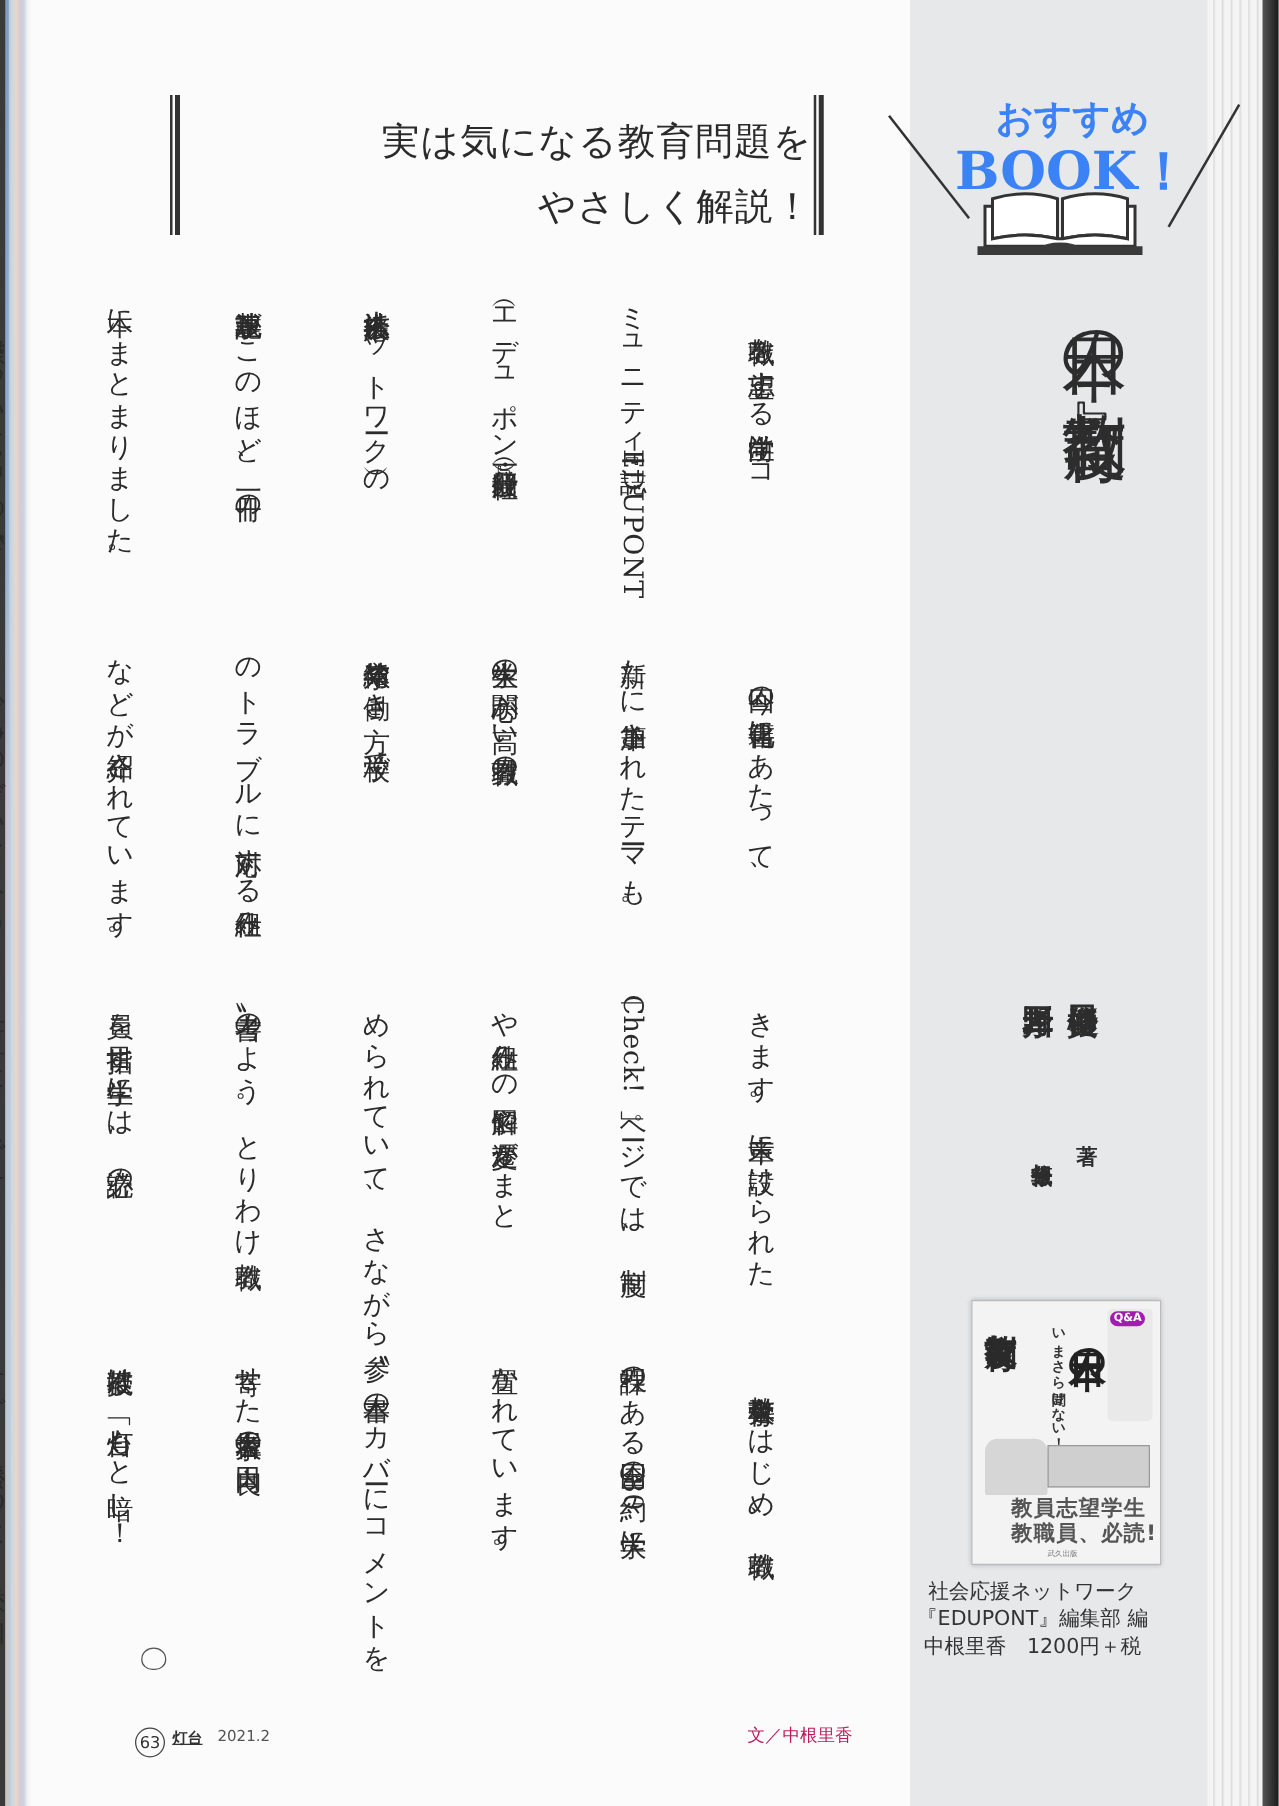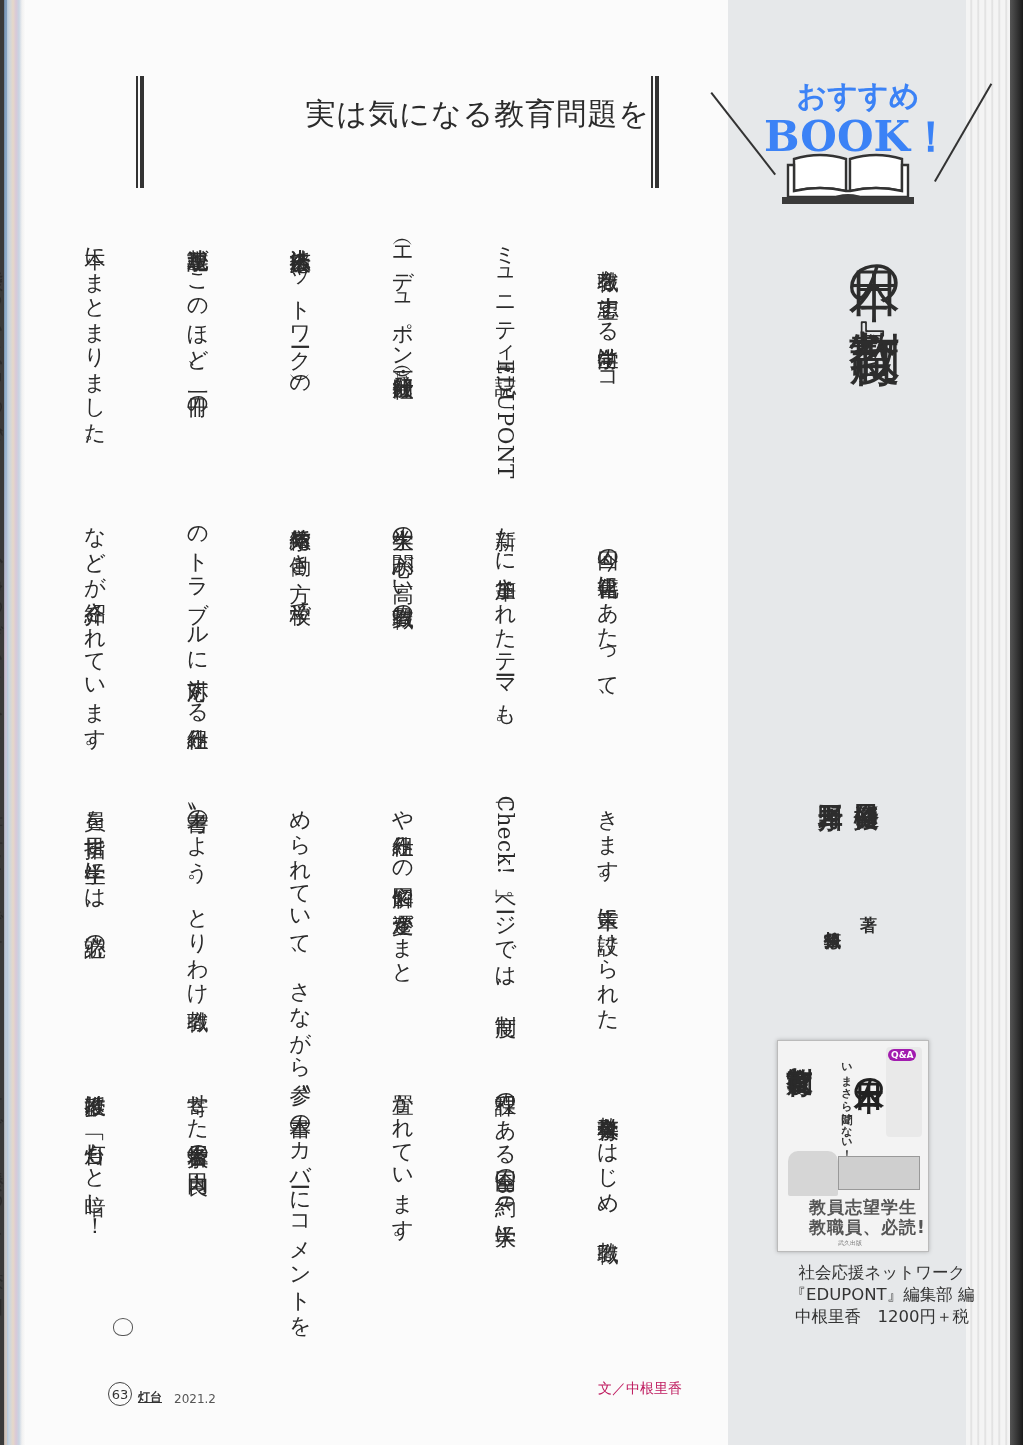--- a/index.html
+++ b/index.html
@@ -30,40 +30,41 @@
   .cover-title{position:absolute;left:6px;top:6px;writing-mode:vertical-rl;font-size:26px;font-weight:bold;line-height:32px;color:#2a2a2a;}
   .cover-sub{position:absolute;left:60px;top:14px;writing-mode:vertical-rl;font-size:11px;font-weight:bold;color:#333;}
   .cover-big{position:absolute;left:75px;top:18px;writing-mode:vertical-rl;font-size:30px;font-weight:bold;line-height:32px;color:#222;}
   .cover-bubble{position:absolute;left:108px;top:6px;width:36px;height:90px;background:#e9e9e9;border-radius:4px;}
   .cover-qa{position:absolute;left:110px;top:8px;font-size:9px;font-weight:bold;color:#fff;background:#a21caf;border-radius:8px;padding:1px 3px;}
   .cover-building{position:absolute;left:60px;top:115px;width:80px;height:32px;background:#cfcfcf;border:1px solid #999;}
   .cover-people{position:absolute;left:10px;top:110px;width:50px;height:45px;background:#d6d6d6;border-radius:10px 10px 2px 2px;}
   .cover-band{position:absolute;left:6px;top:156px;font-size:17px;font-weight:bold;line-height:20px;color:#555;letter-spacing:1px;}
   .cover-foot{position:absolute;left:60px;top:198px;font-size:6px;color:#777;}
 
-  .pub{position:absolute;left:764px;top:1262px;width:236px;text-align:center;font-family:"DejaVu Sans","Liberation Sans",sans-serif;font-size:16.5px;line-height:22px;color:#333;}
-  .footer-left{position:absolute;left:108px;top:1382px;font-family:"DejaVu Sans","Liberation Sans",sans-serif;color:#333;display:flex;align-items:flex-end;gap:6px;}
+  .pub{position:absolute;left:708px;top:1262px;width:236px;text-align:center;font-family:"DejaVu Sans","Liberation Sans",sans-serif;font-size:16.5px;line-height:22px;color:#333;}
+  .footer-left{position:absolute;left:108px;top:1382px;font-family:"DejaVu Sans","Liberation Sans",sans-serif;color:#333;display:flex;align-items:flex-start;gap:6px;}
   .page-num{width:22px;height:22px;border:1.3px solid #444;border-radius:50%;font-size:13px;display:flex;align-items:center;justify-content:center;}
   .mag-name{font-weight:bold;font-size:12px;text-decoration:underline;}
   .issue{font-size:12px;color:#555;margin-left:6px;}
   .credit{position:absolute;left:598px;top:1380px;font-family:"DejaVu Sans","Liberation Sans",sans-serif;font-size:14px;color:#be185d;}
   .mascot{position:absolute;left:113px;top:1318px;width:18px;height:16px;border:1.5px solid #555;border-radius:50% 50% 45% 45%;}
 </style>
 </head>
 <body>
 
 <div class="page-stack"></div>
 <div class="sidebar"></div>
 <div class="edge-strip"></div>
 <div class="binding"></div>
 
 <div class="dbl-bar" style="left:136px;"></div>
 <div class="dbl-bar" style="left:651px;"></div>
 <div class="heading">
   <div>実は気になる教育問題を</div>
+  <div>やさしく解説！</div>
 </div>
 
 <div class="tier" style="right:330px;top:232px;height:270px;">
   <span class="col">　教職を志望する学生向けコ</span>
   <span class="col">ミュニティー誌『EDUPONT</span>
   <span class="col">（エデュポン）』（発行・一般社団</span>
   <span class="col">法人社会応援ネットワーク）の</span>
   <span class="col">連載記事がこのほど、一冊の</span>
   <span class="col">本にまとまりました。</span>
   <span class="col">　教育分野について15の〝ギ</span>

